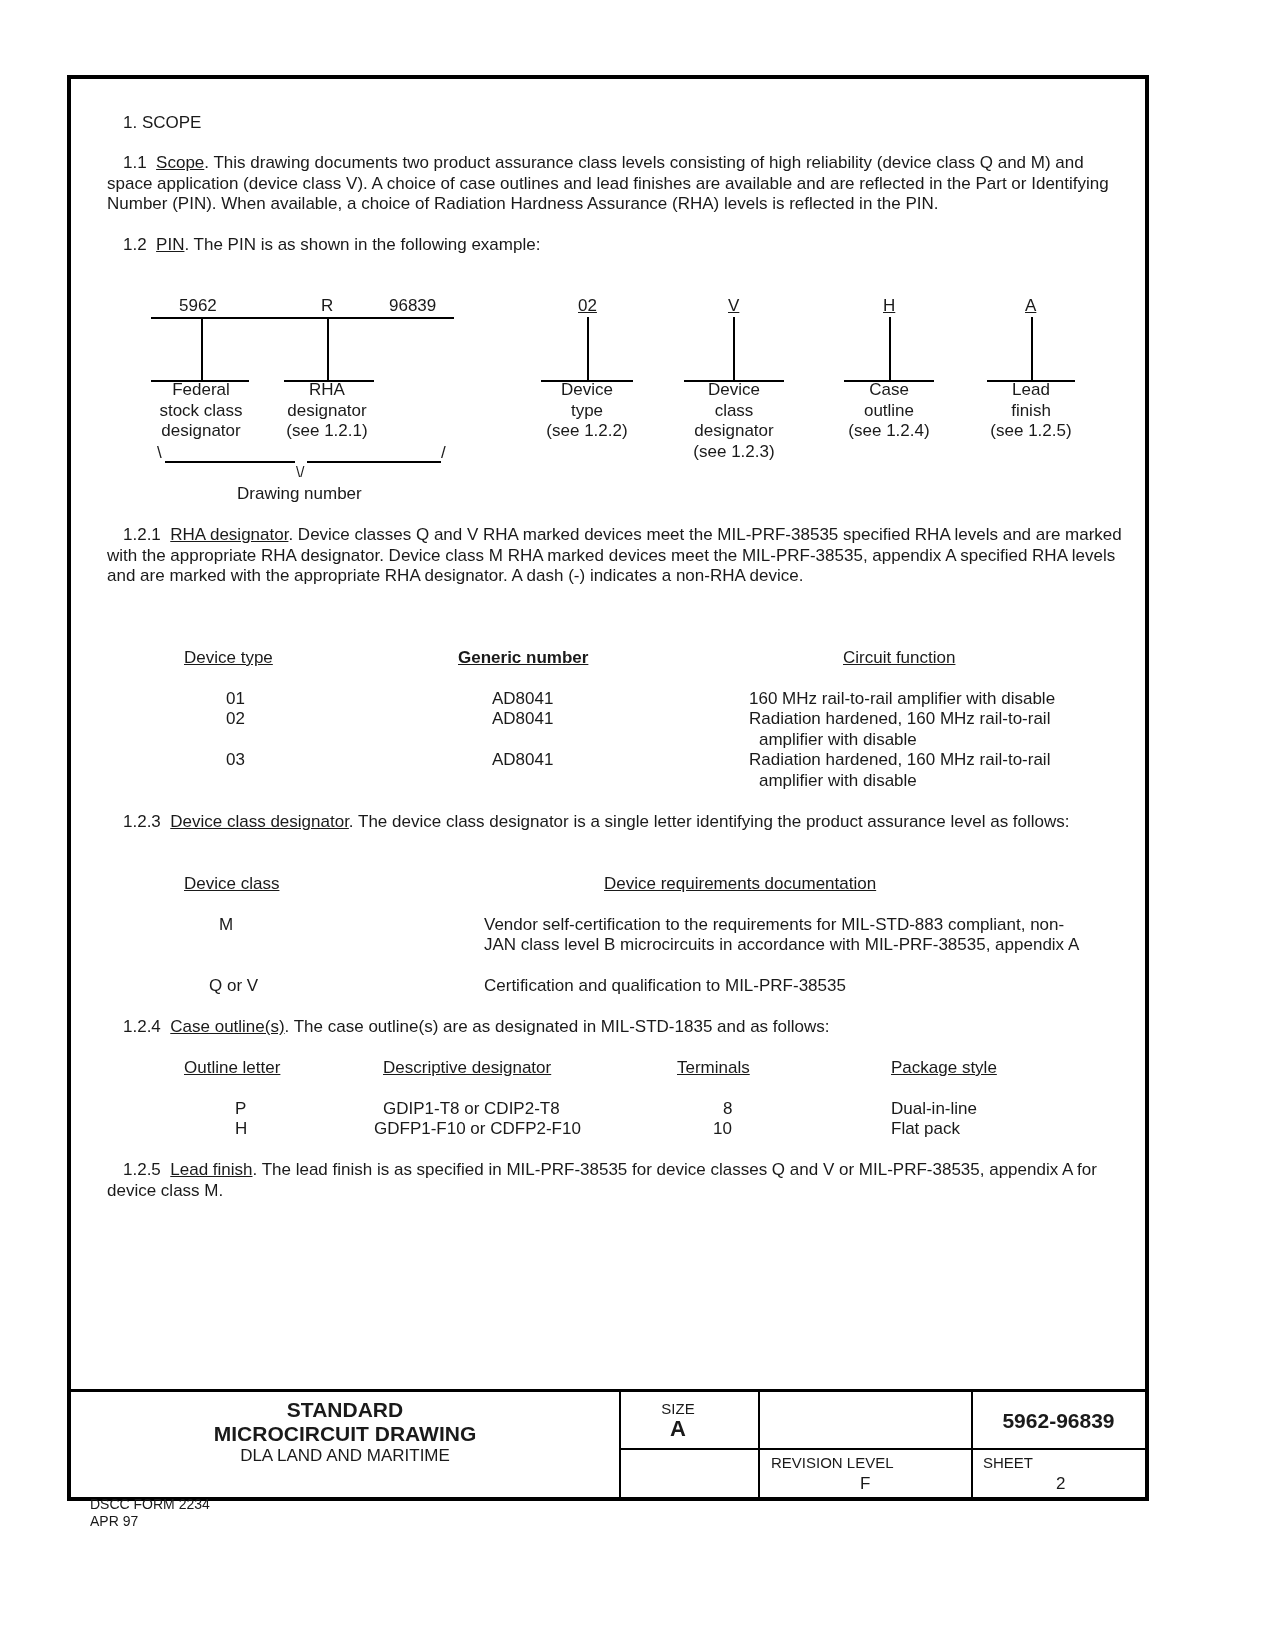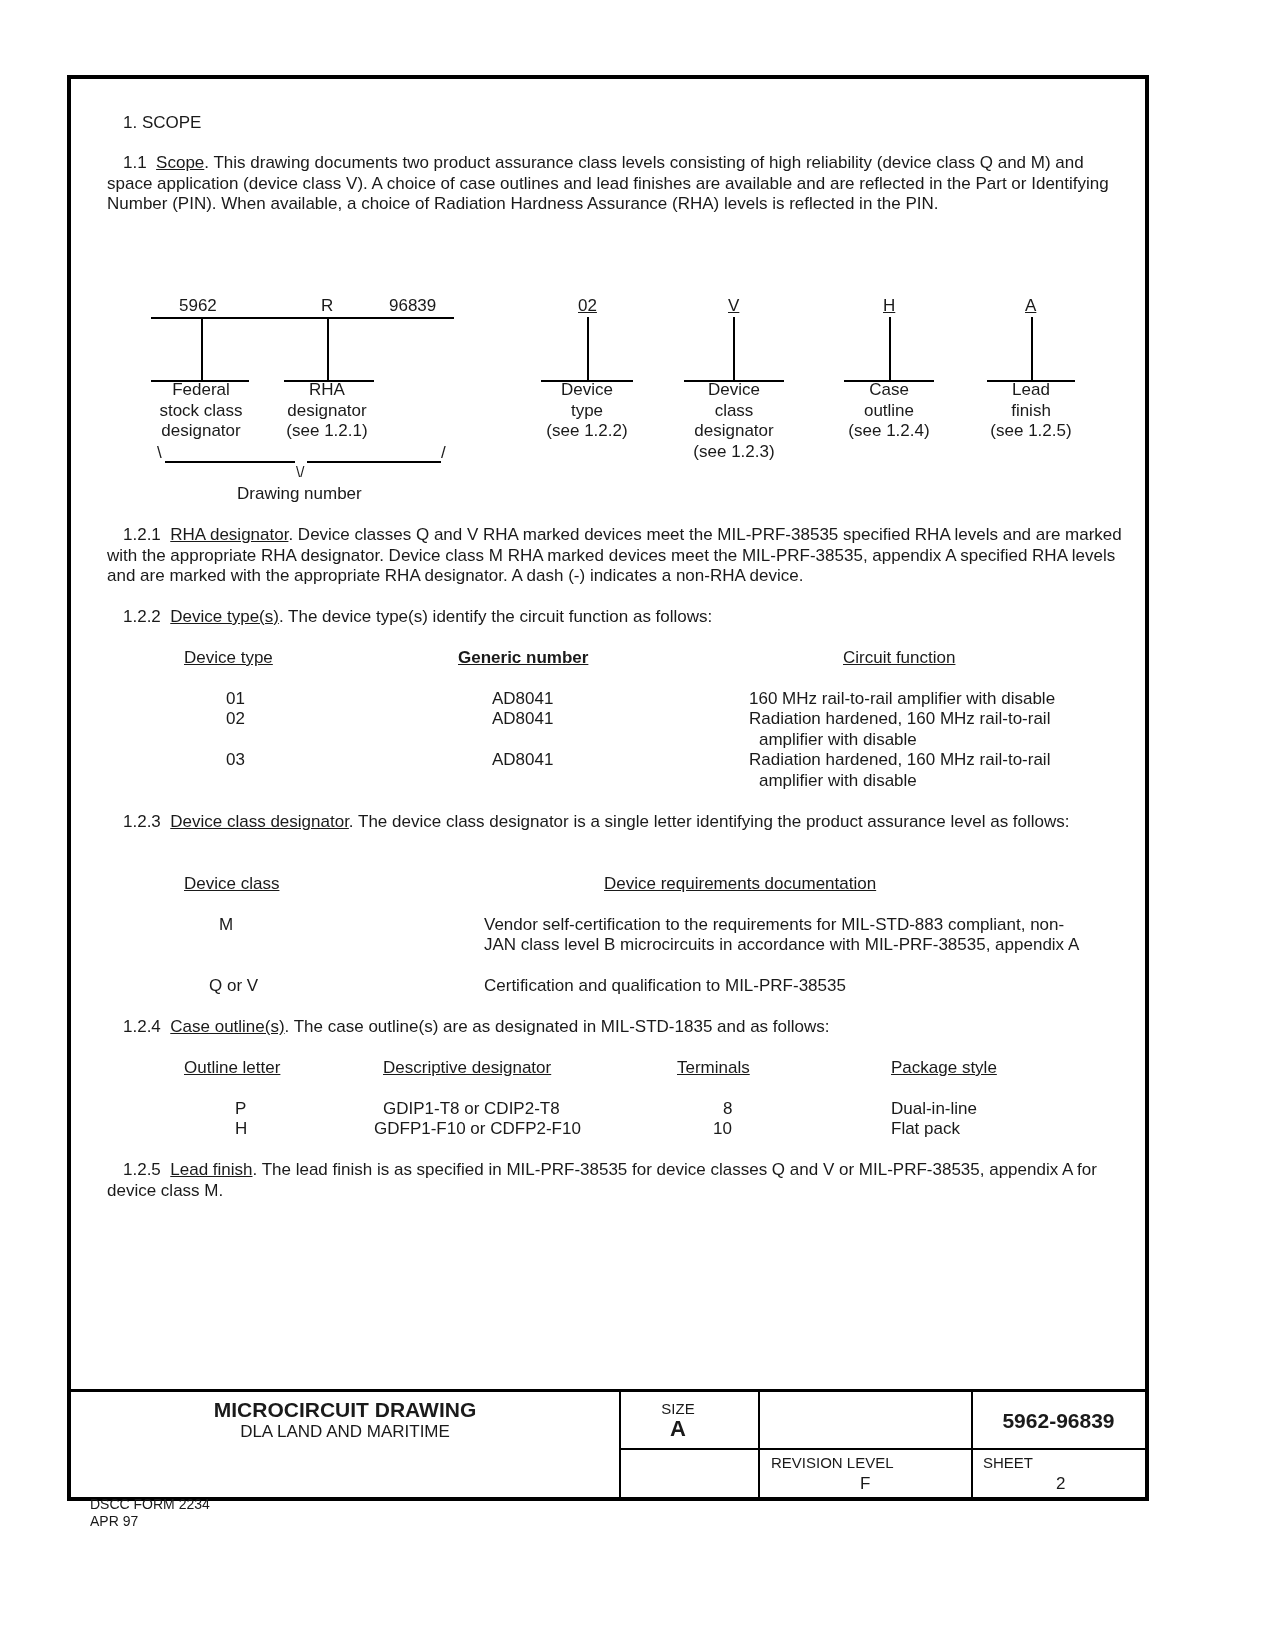--- a/index.html
+++ b/index.html
@@ -24,20 +24,24 @@
 
 <div class="frame">
 
   <div class="abs" style="left:52px; top:34px;">1. SCOPE</div>
 
   <div class="para" style="top:74px; text-indent:16px;">
     <span>1.1</span>&nbsp;
     <span class="u">Scope</span><span>.  This drawing documents two product assurance class levels consisting of high reliability (device class Q and M) and space application (device class V).  A choice of case outlines and lead finishes are available and are reflected in the Part or Identifying Number (PIN).  When available, a choice of Radiation Hardness Assurance (RHA) levels is reflected in the PIN.</span>
   </div>
 
+  <div class="para" style="top:156px; text-indent:16px;">
+    <span>1.2</span>&nbsp;
+    <span class="u">PIN</span><span>.  The PIN is as shown in the following example:</span>
+  </div>
 
   <div>
     <div class="abs" style="left:108px; top:217px;">5962</div>
     <div class="abs" style="left:250px; top:217px;">R</div>
     <div class="abs" style="left:318px; top:217px;">96839</div>
     <div class="hline" style="left:80px; top:238px; width:303px;"></div>
 
     <div class="vline" style="left:130px; top:238px; height:63px;"></div>
     <div class="vline" style="left:256px; top:238px; height:63px;"></div>
     <div class="hline" style="left:80px; top:301px; width:98px;"></div>
@@ -97,24 +101,20 @@
       <div>finish</div>
       <div>(see 1.2.5)</div>
     </div>
   </div>
 
   <div class="para" style="top:446px; text-indent:16px;">
     <span>1.2.1</span>&nbsp;
     <span class="u">RHA designator</span><span>.  Device classes Q and V RHA marked devices meet the MIL-PRF-38535 specified RHA levels and are marked with the appropriate RHA designator.  Device class M RHA marked devices meet the MIL-PRF-38535, appendix A specified RHA levels and are marked with the appropriate RHA designator.  A dash (-) indicates a non-RHA device.</span>
   </div>
 
-  <div class="para" style="top:528px; text-indent:16px;">
-    <span>1.2.2</span>&nbsp;
-    <span class="u">Device type(s)</span><span>.  The device type(s) identify the circuit function as follows:</span>
-  </div>
 
   <div>
     <div class="abs u" style="left:113px; top:569px;">Device type</div>
     <div class="abs u" style="left:387px; top:569px;font-weight:bold;">Generic number</div>
     <div class="abs u" style="left:772px; top:569px;">Circuit function</div>
 
     <div>
       <div class="abs" style="left:155px; top:610px;">01</div>
       <div class="abs" style="left:421px; top:610px;">AD8041</div>
       <div class="abs" style="left:678px; top:610px;">160 MHz rail-to-rail amplifier with disable</div>
@@ -176,20 +176,21 @@
     </div>
   </div>
 
   <div class="para" style="top:1081px; text-indent:16px;">
     <span>1.2.5</span>&nbsp;
     <span class="u">Lead finish</span><span>.  The lead finish is as specified in MIL-PRF-38535 for device classes Q and V or MIL-PRF-38535, appendix A for device class M.</span>
   </div>
 
   <div class="tb">
     <div class="tbcell center" style="left:0; top:0; width:548px; height:108px; padding-top:6px;">
+      <div class="bold" style="font-size:21px; line-height:24px;">STANDARD</div>
       <div class="bold" style="font-size:21px; line-height:24px;">MICROCIRCUIT DRAWING</div>
       <div style="font-size:17px; line-height:20px;">DLA LAND AND MARITIME</div>
     </div>
     <div class="vline" style="left:548px; top:0; height:108px;"></div>
     <div class="tbcell center" style="left:549px; top:0; width:116px; height:56px; padding-top:8px;text-align:center;">
       <div style="font-size:15px; line-height:17px;">SIZE</div>
       <div class="bold" style="font-size:22px; line-height:24px;">A</div>
     </div>
     <div class="hline" style="left:548px; top:56px; width:526px;"></div>
     <div class="vline" style="left:687px; top:0; height:108px;"></div>

